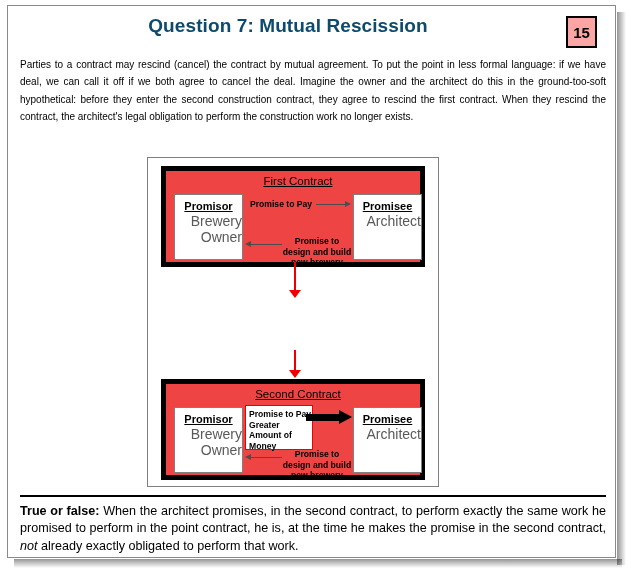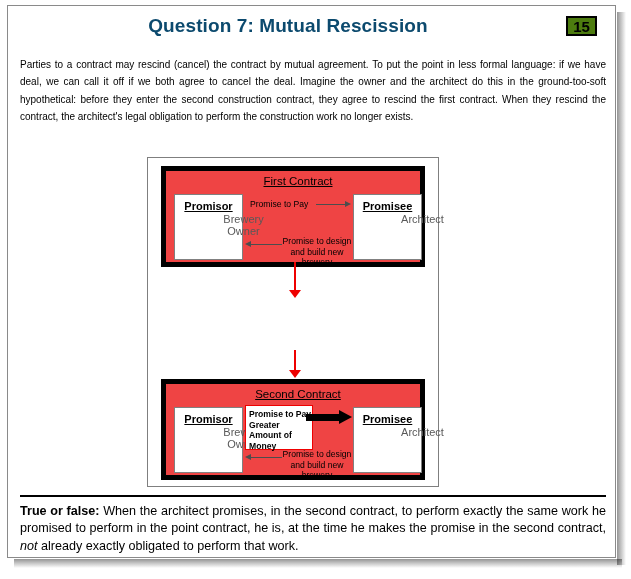--- a/index.html
+++ b/index.html
@@ -45,29 +45,29 @@
     width: 560px;
     text-align: center;
     font-size: 19px;
     font-weight: bold;
     color: #0c4a6e;
     letter-spacing: 0.1px;
   }
   #page-number-box {
     position: absolute;
     left: 558px; top: 3px;
-    width: 31px; height: 20px;
+    width: 31px; height: 32px;
     border: 2px solid #000000;
     display: flex;
     align-items: center;
     justify-content: center;
     font-size: 15px;
     font-weight: bold;
     color: #000000;
-    background: #4d7c0f;
+    background: #fca5a5;
   }
 
   
   #intro-paragraph {
     position: absolute;
     left: 12px; top: 50px;
     width: 586px;
     font-size: 10px;
     line-height: 17.4px;
     color: #000000;
@@ -119,31 +119,30 @@
     text-align: center;
     font-size: 11px;
     font-weight: bold;
     color: #000000;
     text-decoration: underline;
   }
   .party-name {
     position: absolute;
     left: 0; top: 18px;
     width: 100%;
-    text-align: center;
-    font-size: 11px;
+    text-align: right;
+    font-size: 14px;
     color: #595959;
-    margin-left: 35px;
   }
 
   
   .flow-label {
     position: absolute;
     font-size: 8.6px;
-    font-weight: normal;
+    font-weight: bold;
     color: #000000;
     line-height: 10.5px;
   }
 
   
   .arrow-line {
     position: absolute;
     height: 1px;
     background: #4d4d4d;
   }

